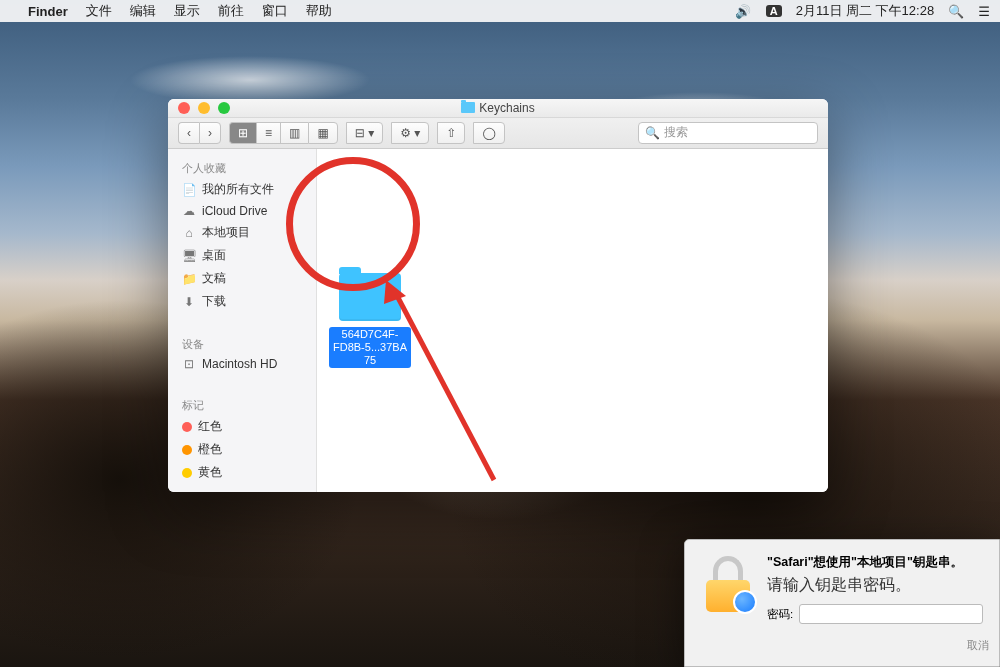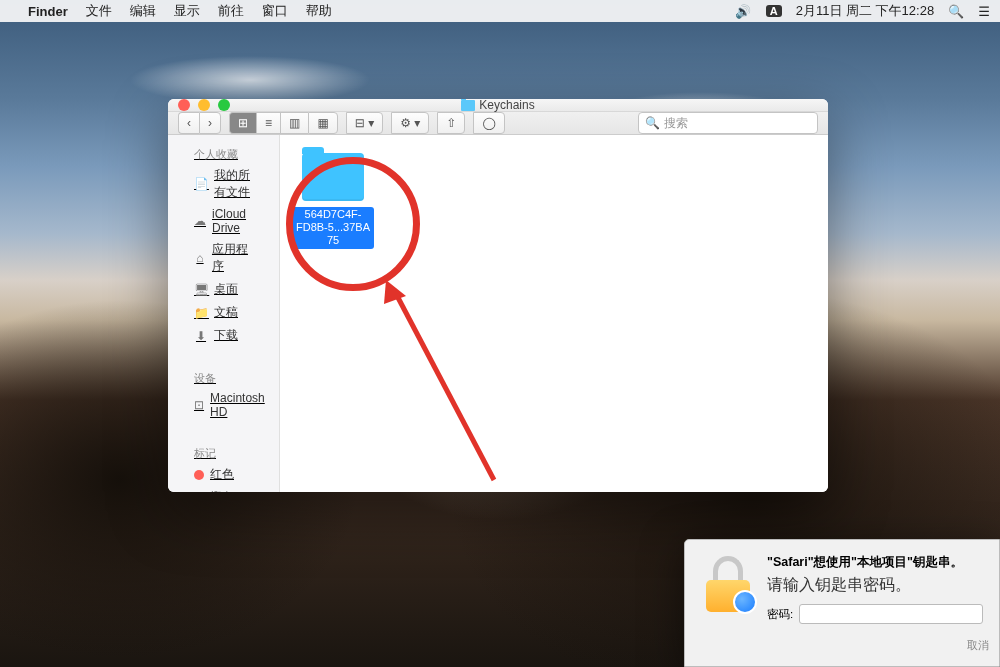--- a/index.html
+++ b/index.html
@@ -65,28 +65,28 @@
 }
 .tb-btn { height: 22px; border: 1px solid #c4c4c4; border-radius: 4px; background: linear-gradient(#fdfdfd,#f0f0f0); display: flex; align-items: center; justify-content: center; font-size: 12px; color: #555; padding: 0 8px; }
 .tb-group { display: flex; }
 .tb-group .tb-btn { border-radius: 0; border-right-width: 0; }
 .tb-group .tb-btn:first-child { border-radius: 4px 0 0 4px; }
 .tb-group .tb-btn:last-child { border-radius: 0 4px 4px 0; border-right-width: 1px; }
 .tb-btn.active { background: #888; color: #fff; }
 .searchbox { margin-left: auto; height: 22px; width: 180px; border: 1px solid #c4c4c4; border-radius: 4px; background: #fff; display: flex; align-items: center; padding: 0 6px; font-size: 12px; color: #999; gap: 4px; }
 
 .body { flex: 1; display: flex; }
-.sidebar { width: 112px; background: #f5f5f7; border-right: 1px solid #e0e0e0; padding: 8px 12px; font-size: 12px; overflow: hidden; text-decoration: underline; }
+.sidebar { width: 149px; background: #f5f5f7; border-right: 1px solid #e0e0e0; padding: 8px 0; font-size: 12px; overflow: hidden; }
 .sb-section { color: #888; font-size: 11px; padding: 4px 14px 2px; margin-top: 20px; }
 .sb-section:first-child { margin-top: 0; }
 .sb-item { padding: 3px 14px; color: #333; display: flex; align-items: center; gap: 6px; }
 .sb-icon { width: 14px; text-align: center; color: #777; font-size: 12px; }
 .tag-dot { width: 10px; height: 10px; border-radius: 50%; }
 
-.content { flex: 1; background: #fff; padding: 18px 12px; display: flex; gap: 28px; align-items: flex-start; }
+.content { flex: 1; background: #fff; padding: 18px 12px; display: flex; gap: 28px; align-items: center; }
 .file-item { width: 82px; text-align: center; font-size: 11px; }
 .folder-icon { width: 62px; height: 48px; background: #3fc3ff; border-radius: 4px; margin: 0 auto 6px; position: relative; box-shadow: inset 0 -2px 0 rgba(0,0,0,0.05); }
 .folder-icon::before { content: ''; position: absolute; top: -6px; left: 0; width: 22px; height: 7px; background: #3fc3ff; border-radius: 3px 3px 0 0; }
 .doc-icon { width: 48px; height: 58px; background: #fff; border: 1px solid #d0d0d0; border-radius: 3px; margin: 0 auto 6px; position: relative; }
 .doc-icon::after { content: ''; position: absolute; top: 0; right: 0; width: 14px; height: 14px; background: linear-gradient(135deg, transparent 48%, #e8e8e8 50%); border-left: 1px solid #d0d0d0; border-bottom: 1px solid #d0d0d0; }
 .file-label { line-height: 1.2; word-break: break-all; padding: 1px 2px; border-radius: 3px; }
 .file-label.selected { background: #1a7dff; color: #fff; }
 
 
 .anno-circle {
@@ -193,21 +193,21 @@
       <div class="sb-item">
           <span class="sb-icon">📄</span>
           <span>我的所有文件</span>
         </div>
       <div class="sb-item">
           <span class="sb-icon">☁</span>
           <span>iCloud Drive</span>
         </div>
       <div class="sb-item">
           <span class="sb-icon">⌂</span>
-          <span>应用程序</span>
+          <span>本地项目</span>
         </div>
       <div class="sb-item">
           <span class="sb-icon">🖥</span>
           <span>桌面</span>
         </div>
       <div class="sb-item">
           <span class="sb-icon">📁</span>
           <span>文稿</span>
         </div>
       <div class="sb-item">

